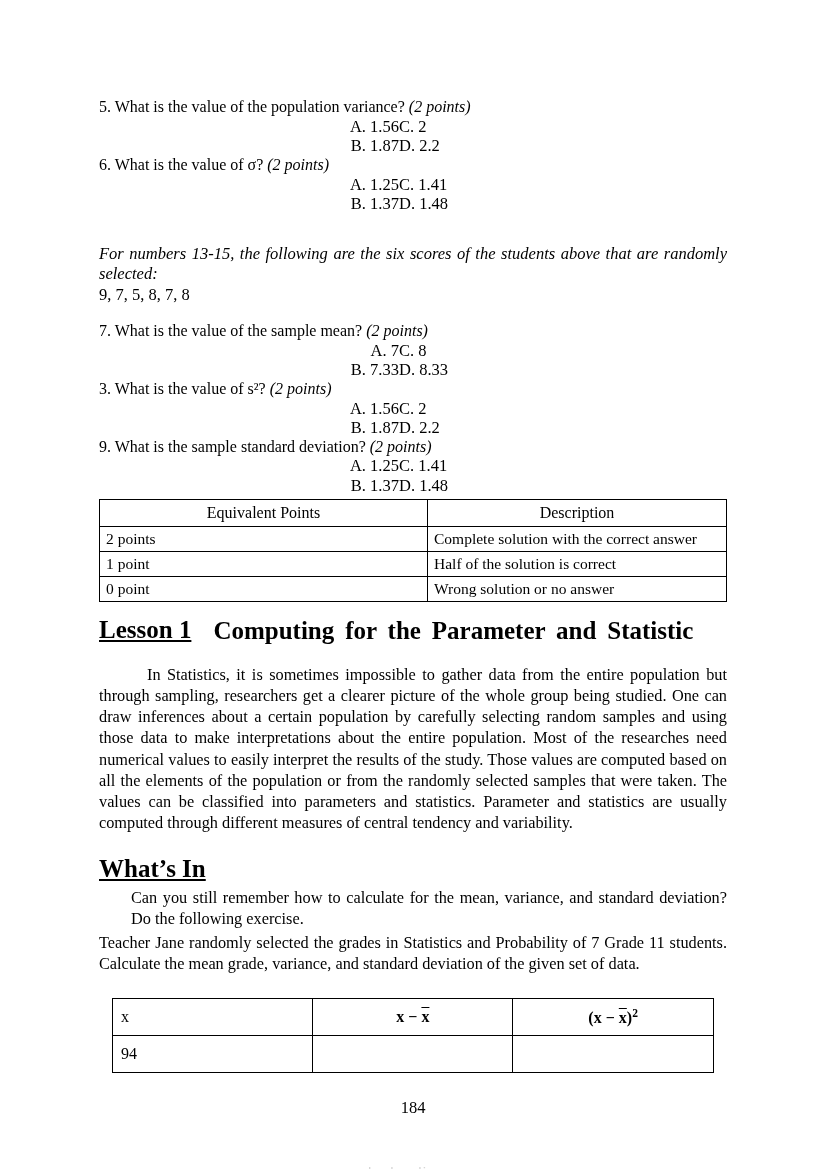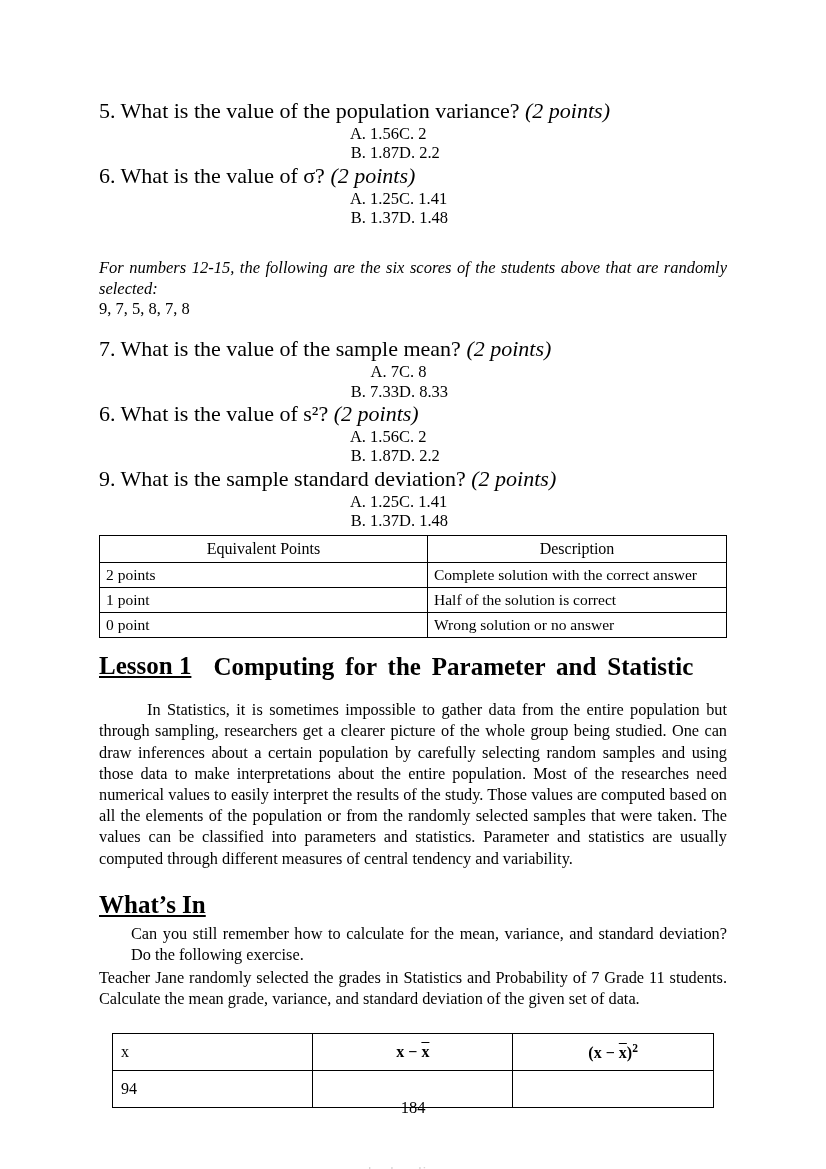--- a/index.html
+++ b/index.html
@@ -21,21 +21,21 @@
     width: 826px;
     height: 1169px;
   }
   .content {
     position: absolute;
     left: 99px;
     top: 98px;
     width: 628px;
   }
   .q-line {
-    font-size: 22px;
+    font-size: 16px;
     line-height: 1.18;
     white-space: nowrap;
   }
   .pts {
     font-style: italic;
   }
   .choices {
     display: flex;
     font-size: 16.5px;
     line-height: 1.18;
@@ -225,42 +225,42 @@
       <div class="col-a">A. 1.25</div>
       <div class="col-b">C. 1.41</div>
     </div>
     <div class="choices">
       <div class="col-a">B. 1.37</div>
       <div class="col-b">D. 1.48</div>
     </div>
 
     <div class="gap-lg"></div>
 
-    <div class="italic-block">For numbers 12-15, the following are the six scores of the students above that are randomly selected:</div>
+    <div class="italic-block">For numbers 13-15, the following are the six scores of the students above that are randomly selected:</div>
     <div class="scores">9, 7, 5, 8, 7, 8</div>
 
     <div class="gap-md"></div>
 
     
     <div class="q-line">
       <span>7. What is the value of the sample mean?</span>
       <span class="pts">(2 points)</span>
     </div>
     <div class="choices">
       <div class="col-a">A. 7</div>
       <div class="col-b">C. 8</div>
     </div>
     <div class="choices">
       <div class="col-a">B. 7.33</div>
       <div class="col-b"> D. 8.33</div>
     </div>
 
     
     <div class="q-line">
-      <span>6. What is the value of s²?</span>
+      <span>3. What is the value of s²?</span>
       <span class="pts">(2 points)</span>
     </div>
     <div class="choices">
       <div class="col-a">A. 1.56</div>
       <div class="col-b">C. 2</div>
     </div>
     <div class="choices">
       <div class="col-a">B. 1.87</div>
       <div class="col-b">D. 2.2</div>
     </div>

